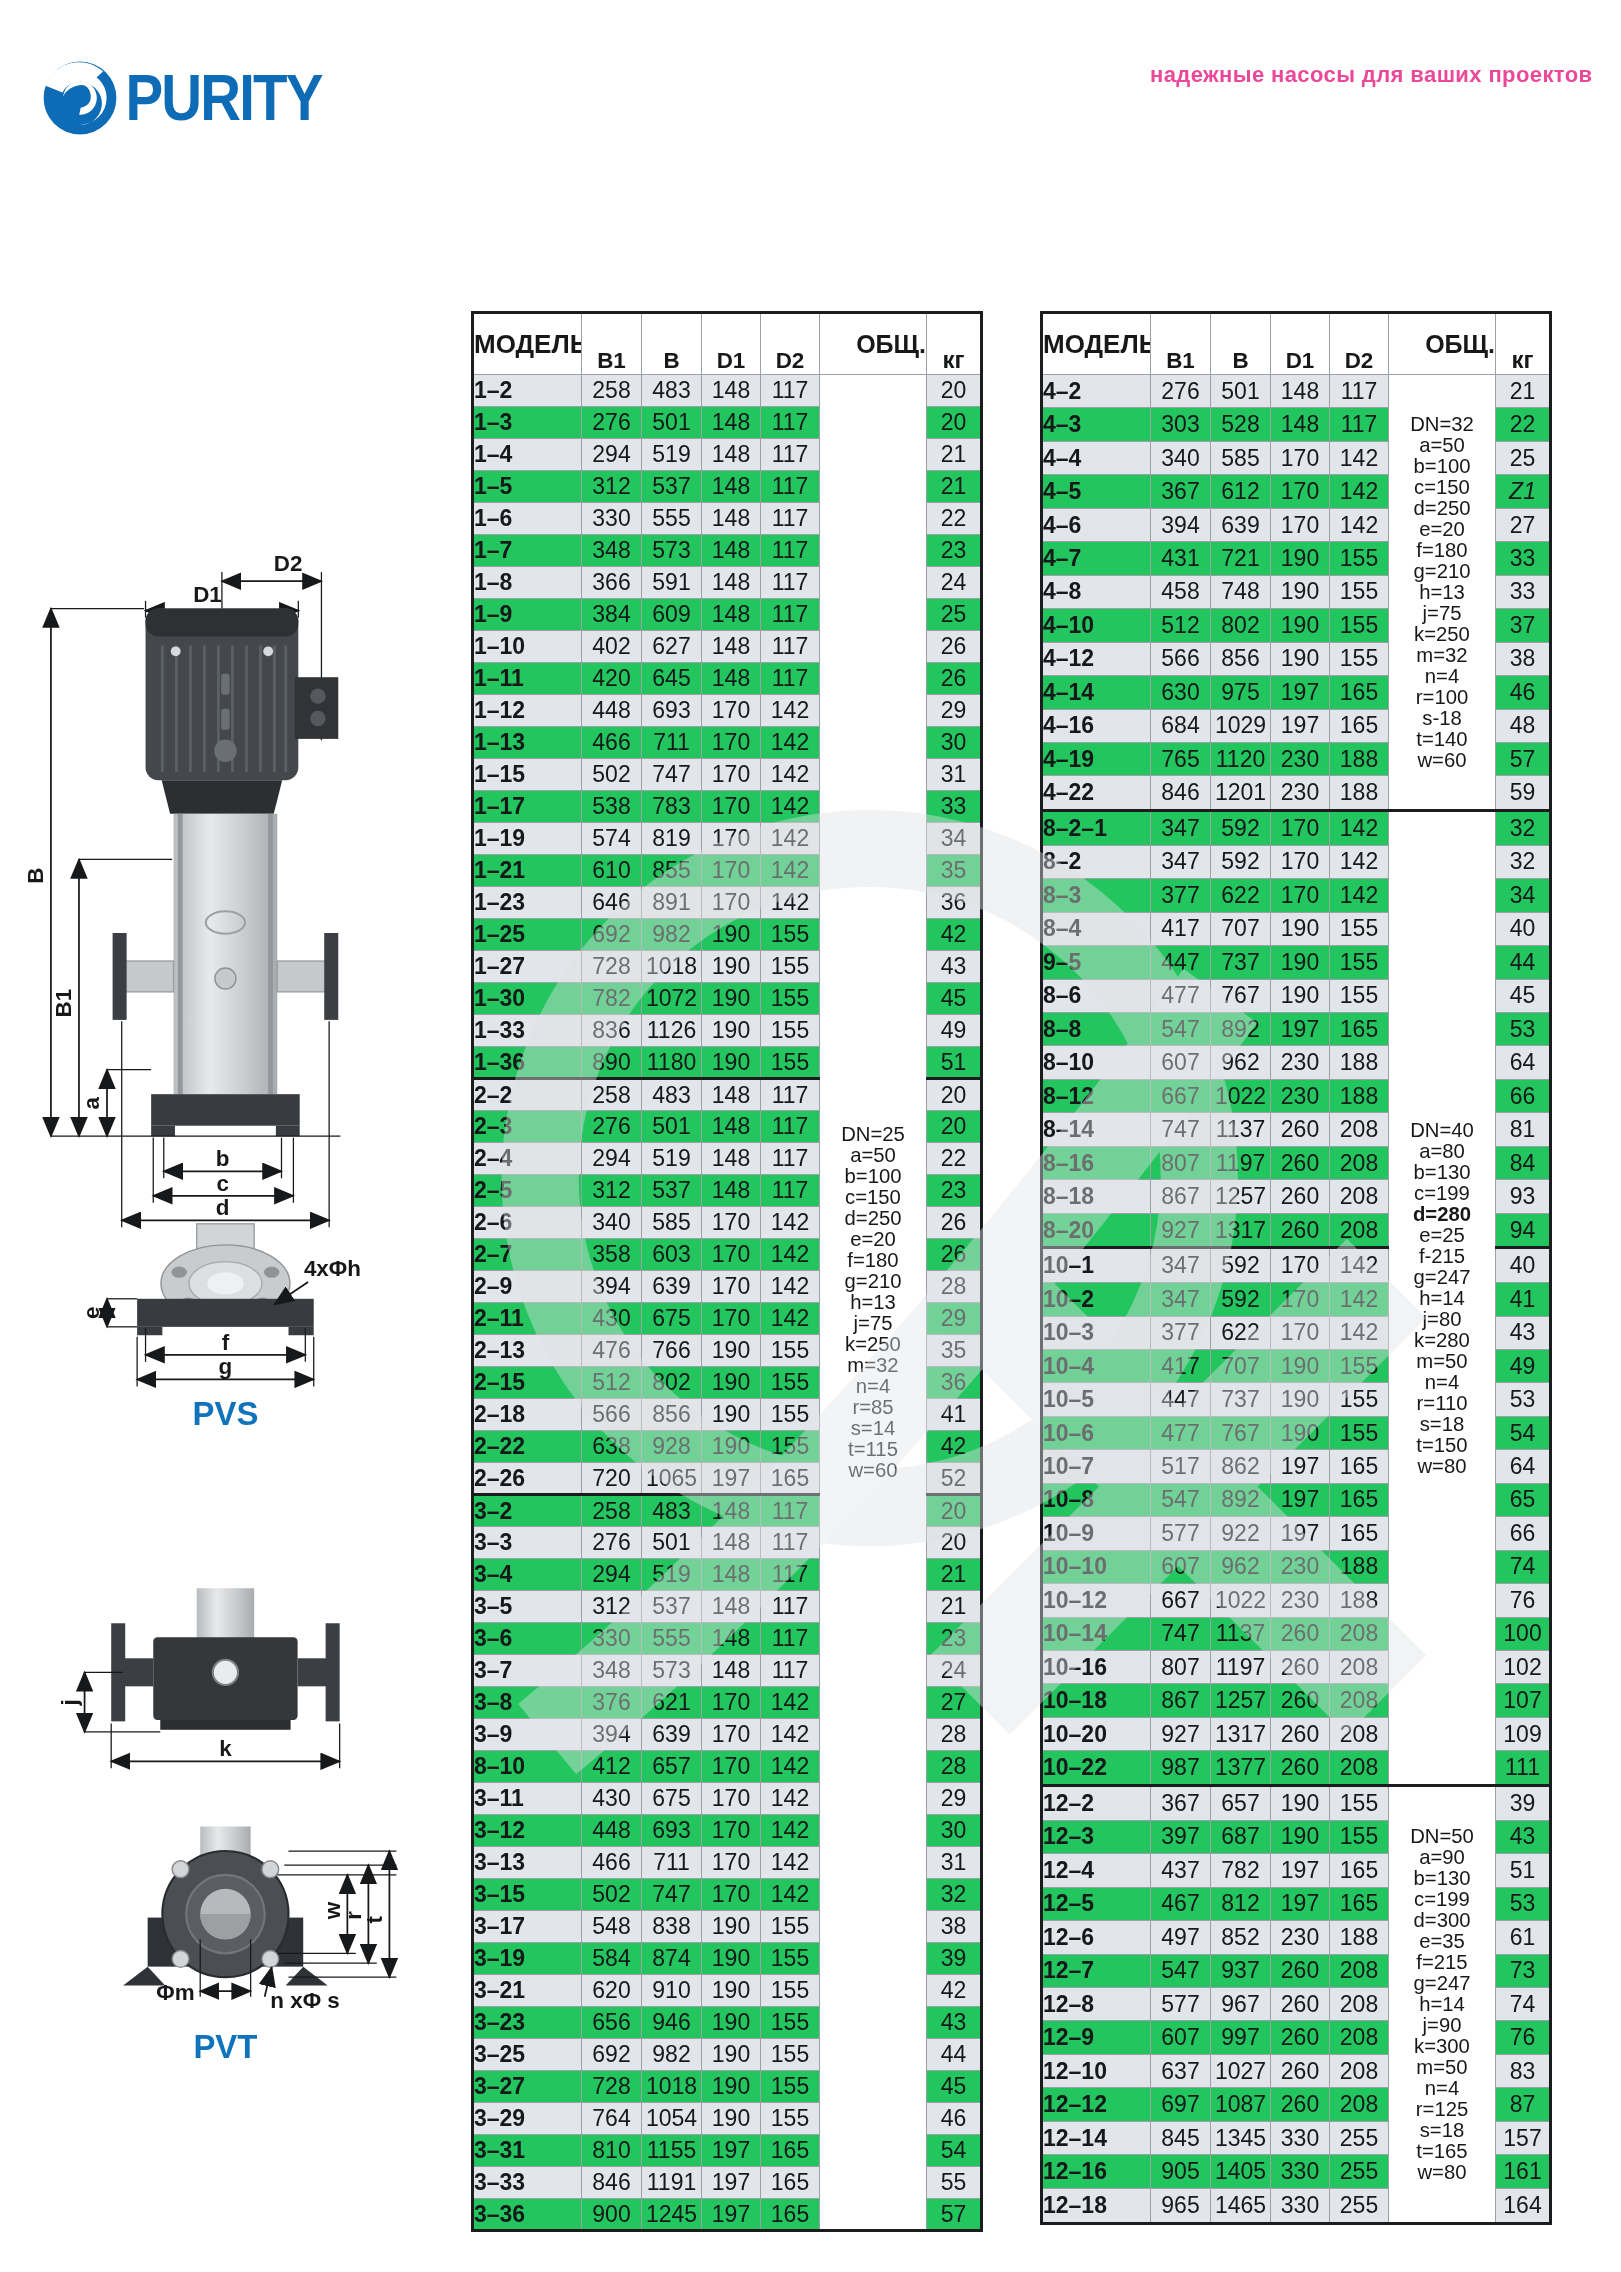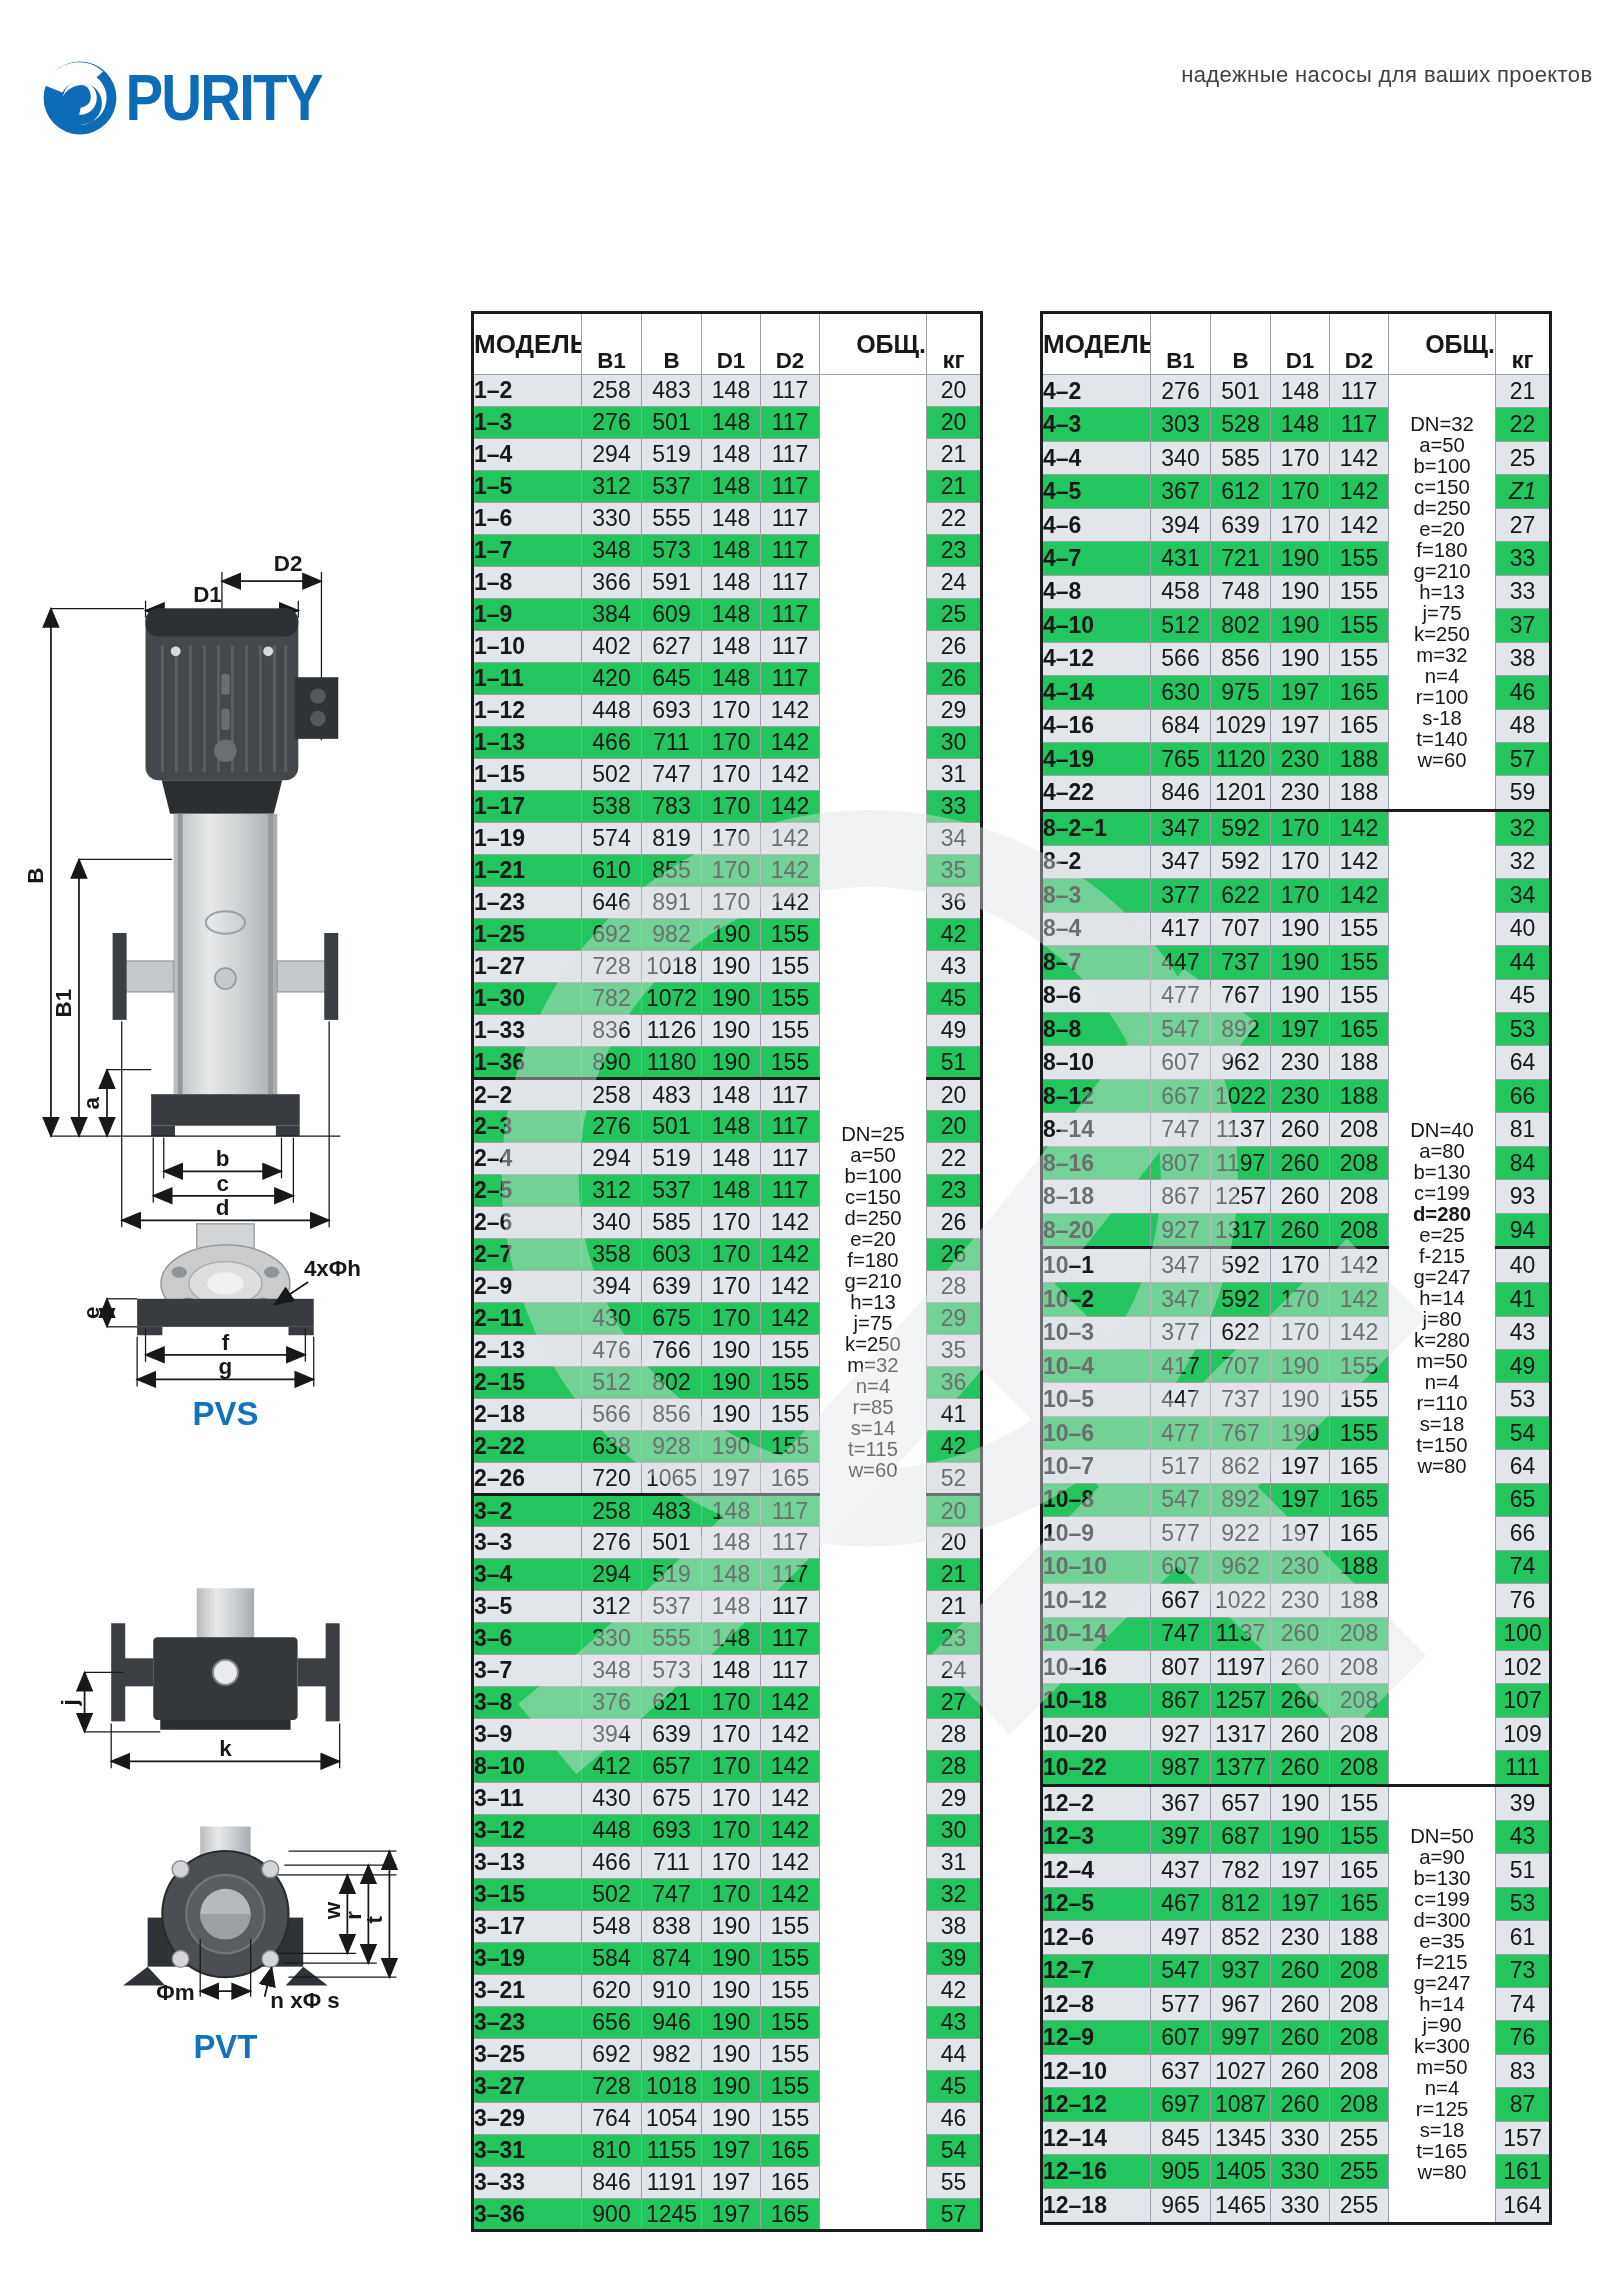--- a/index.html
+++ b/index.html
@@ -1,22 +1,22 @@
 <!DOCTYPE html>
 <html style="font-size:11.2px"><head>
 <meta charset="utf-8">
 <style>
   html,body{margin:0;padding:0;background:#fff;}
   body{width:1622px;height:2273px;position:relative;overflow:hidden;
        font-family:"Liberation Sans",sans-serif;color:#17181a;}
 
   
   #logo{position:absolute;left:19.6px;top:28px;}
-  #tagline{position:absolute;right:29.5px;top:62px;font-size:22px;font-weight:normal;
-           color:#404040;letter-spacing:0.4px;}
+  #tagline{position:absolute;right:29.5px;top:62px;font-size:22px;font-weight:bold;
+           color:#ec4899;letter-spacing:0.4px;}
 
   
   #watermark{position:absolute;left:435px;top:603px;z-index:5;pointer-events:none;opacity:.42;}
 
   
   table.dim-table{position:absolute;border-collapse:collapse;table-layout:fixed;
       font-size:23px;z-index:2;background:#22c55e;}
   #left-table {left:471px;top:311px;width:507px;height:1914px;}
   #right-table{left:1040px;top:311px;width:507px;height:1914px;}
   table.dim-table th,table.dim-table td{border:1.4px solid #9aa0a6;padding:0;overflow:hidden;}
@@ -949,21 +949,21 @@
       </tr>
       <tr class="g">
         <td class="mdl">8–4</td>
         <td class="num">417</td>
         <td class="num">707</td>
         <td class="num">190</td>
         <td class="num">155</td>
         <td class="kg">40</td>
       </tr>
       <tr class="w">
-        <td class="mdl">8–7</td>
+        <td class="mdl">9–5</td>
         <td class="num">447</td>
         <td class="num">737</td>
         <td class="num">190</td>
         <td class="num">155</td>
         <td class="kg">44</td>
       </tr>
       <tr class="g">
         <td class="mdl">8–6</td>
         <td class="num">477</td>
         <td class="num">767</td>

